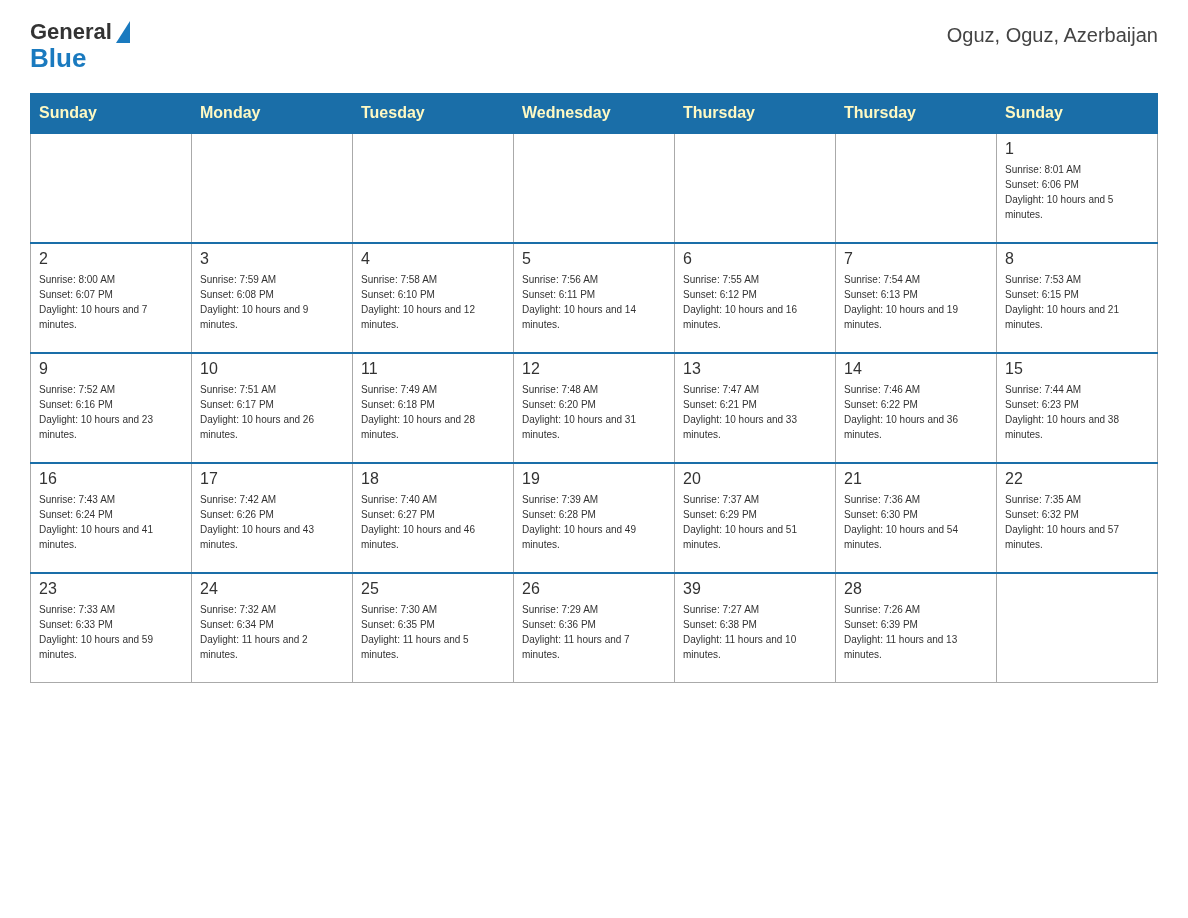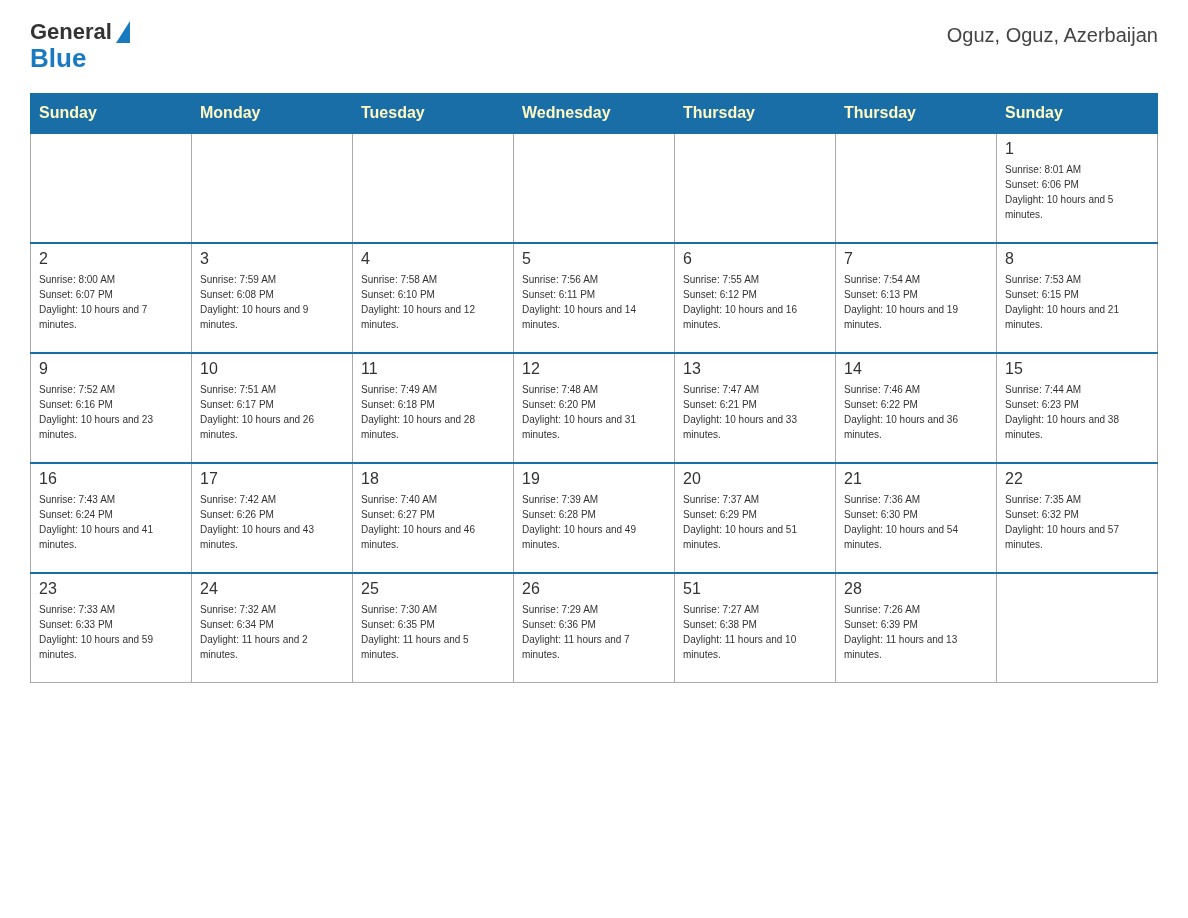--- a/index.html
+++ b/index.html
@@ -253,21 +253,21 @@
         </td>
         <td>
           <span class="day-number">25</span>
           <div class="day-info">Sunrise: 7:30 AM<br>Sunset: 6:35 PM<br>Daylight: 11 hours and 5 minutes.</div>
         </td>
         <td>
           <span class="day-number">26</span>
           <div class="day-info">Sunrise: 7:29 AM<br>Sunset: 6:36 PM<br>Daylight: 11 hours and 7 minutes.</div>
         </td>
         <td>
-          <span class="day-number">51</span>
+          <span class="day-number">39</span>
           <div class="day-info">Sunrise: 7:27 AM<br>Sunset: 6:38 PM<br>Daylight: 11 hours and 10 minutes.</div>
         </td>
         <td>
           <span class="day-number">28</span>
           <div class="day-info">Sunrise: 7:26 AM<br>Sunset: 6:39 PM<br>Daylight: 11 hours and 13 minutes.</div>
         </td>
         <td class="empty-cell"></td>
       </tr>
     </tbody>
 </table>

